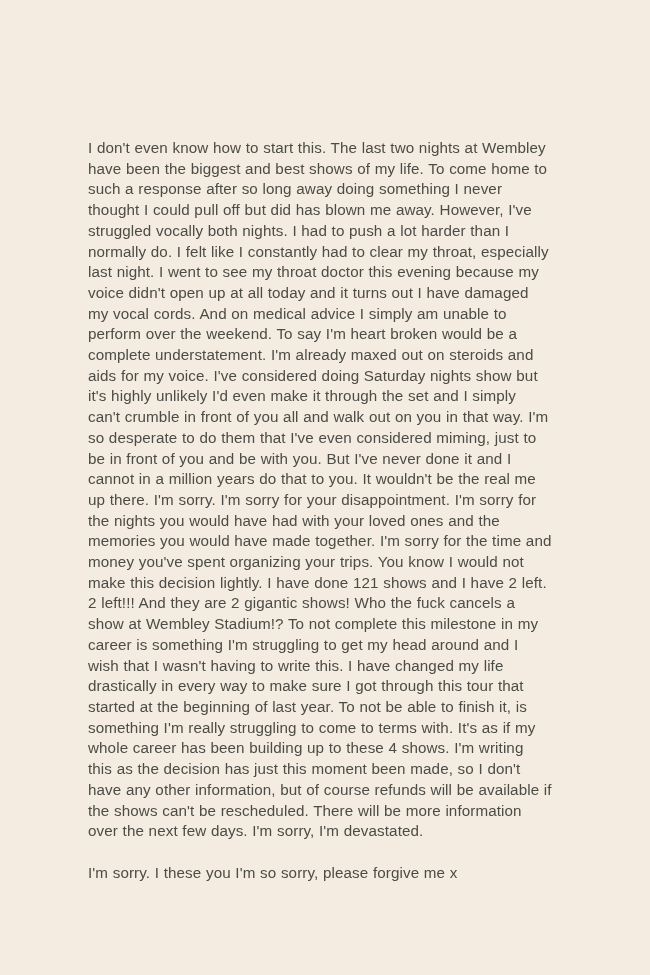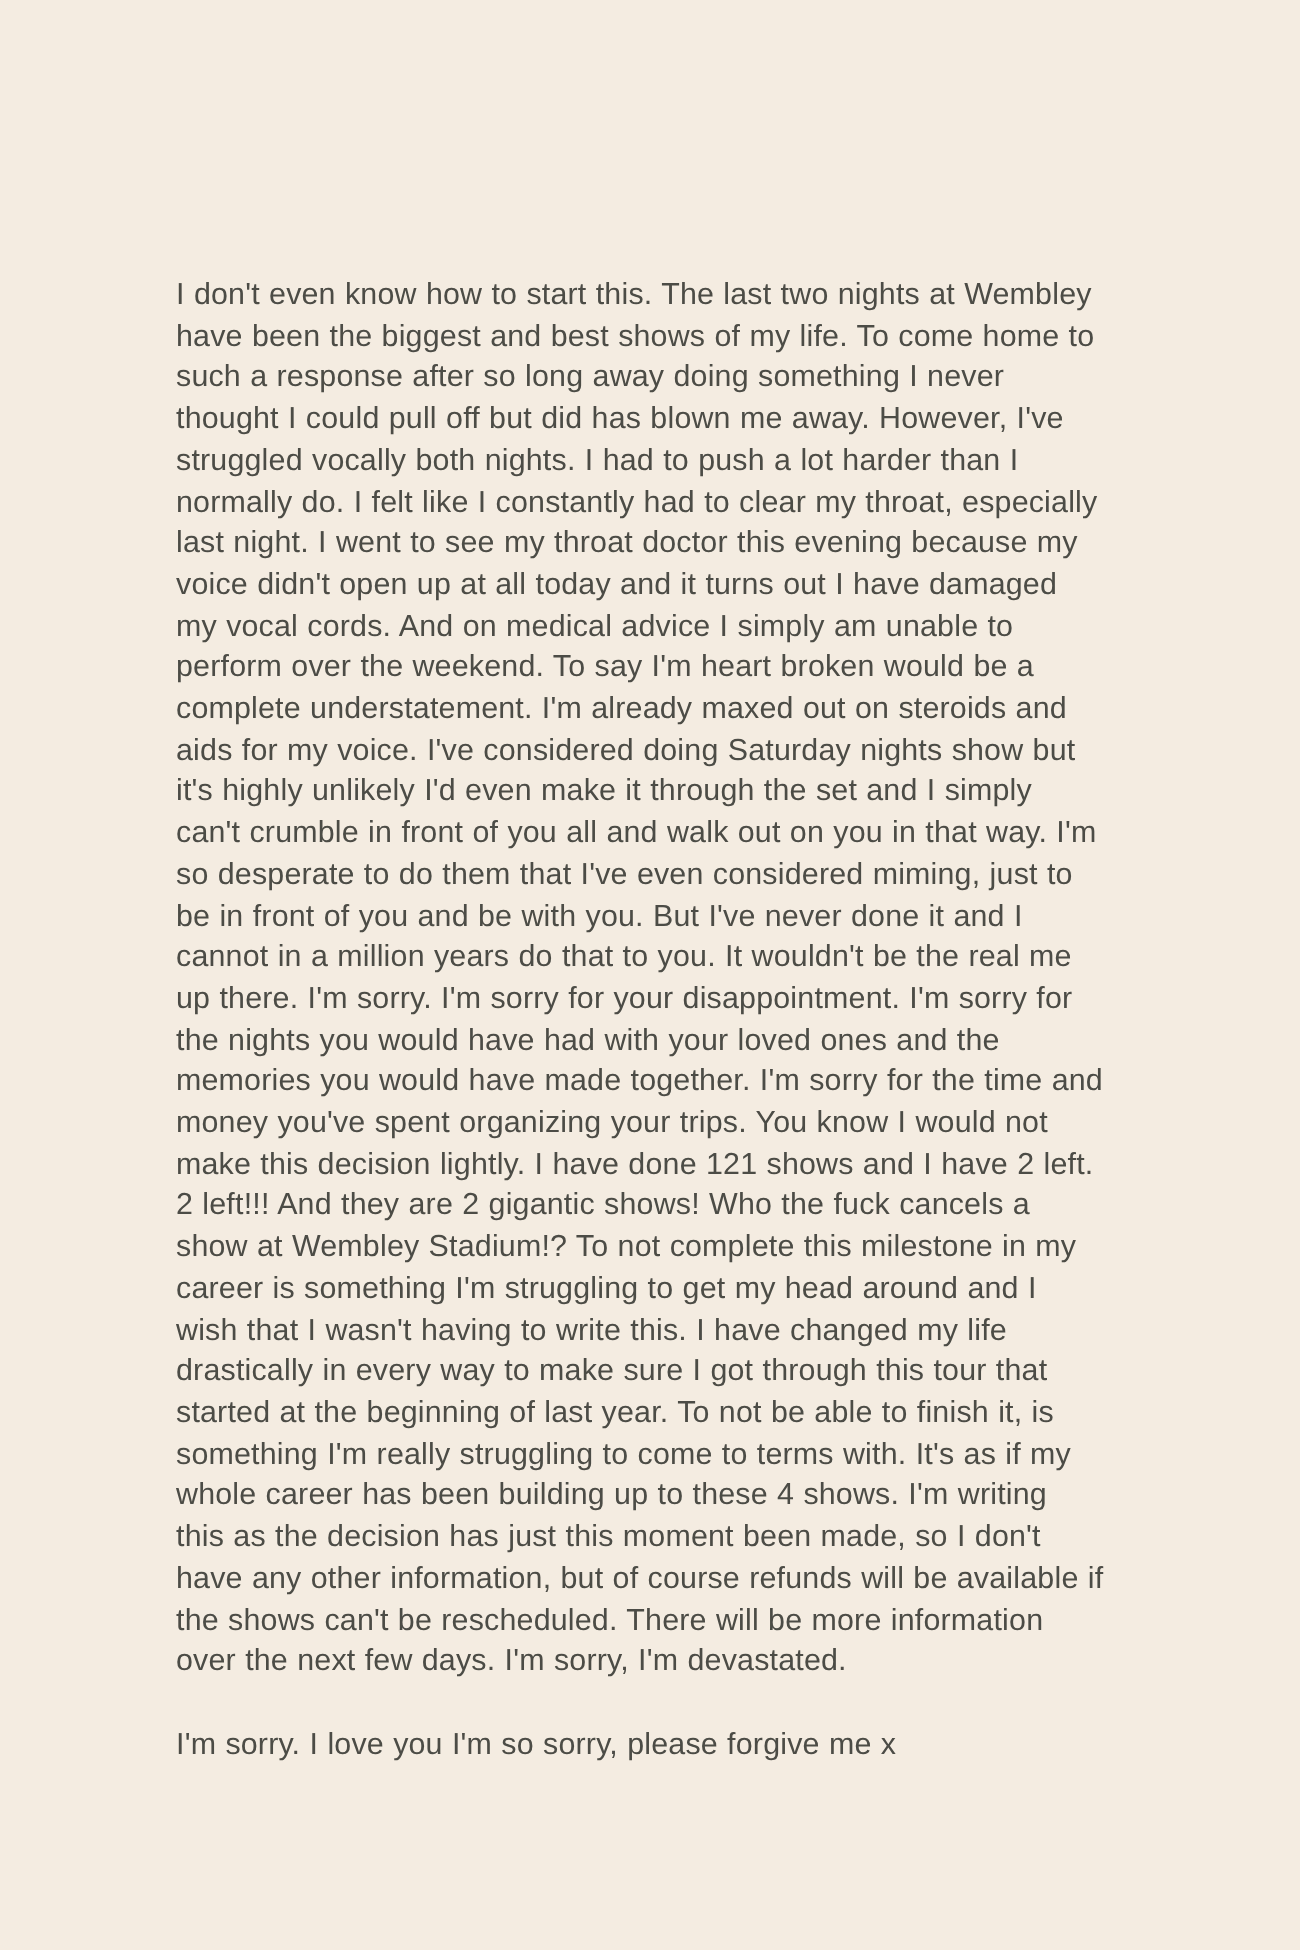--- a/index.html
+++ b/index.html
@@ -42,15 +42,15 @@
   .note p.signoff {
     margin-top: 0;
   }
 </style>
 </head>
 <body>
 
 <div class="page">
   <div class="note">
     <p class="body-text">I don't even know how to start this. The last two nights at Wembley have been the biggest and best shows of my life. To come home to such a response after so long away doing something I never thought I could pull off but did has blown me away. However, I've struggled vocally both nights. I had to push a lot harder than I normally do. I felt like I constantly had to clear my throat, especially last night. I went to see my throat doctor this evening because my voice didn't open up at all today and it turns out I have damaged my vocal cords. And on medical advice I simply am unable to perform over the weekend. To say I'm heart broken would be a complete understatement. I'm already maxed out on steroids and aids for my voice. I've considered doing Saturday nights show but it's highly unlikely I'd even make it through the set and I simply can't crumble in front of you all and walk out on you in that way. I'm so desperate to do them that I've even considered miming, just to be in front of you and be with you. But I've never done it and I cannot in a million years do that to you. It wouldn't be the real me up there. I'm sorry. I'm sorry for your disappointment. I'm sorry for the nights you would have had with your loved ones and the memories you would have made together. I'm sorry for the time and money you've spent organizing your trips. You know I would not make this decision lightly. I have done 121 shows and I have 2 left. 2 left!!! And they are 2 gigantic shows! Who the fuck cancels a show at Wembley Stadium!? To not complete this milestone in my career is something I'm struggling to get my head around and I wish that I wasn't having to write this. I have changed my life drastically in every way to make sure I got through this tour that started at the beginning of last year. To not be able to finish it, is something I'm really struggling to come to terms with. It's as if my whole career has been building up to these 4 shows. I'm writing this as the decision has just this moment been made, so I don't have any other information, but of course refunds will be available if the shows can't be rescheduled. There will be more information over the next few days. I'm sorry, I'm devastated.</p>
-    <p class="signoff">I'm sorry. I love you I'm so sorry, please forgive me x</p>
+    <p class="signoff">I'm sorry. I these you I'm so sorry, please forgive me x</p>
   </div>
 </div>
 
 </body></html>

